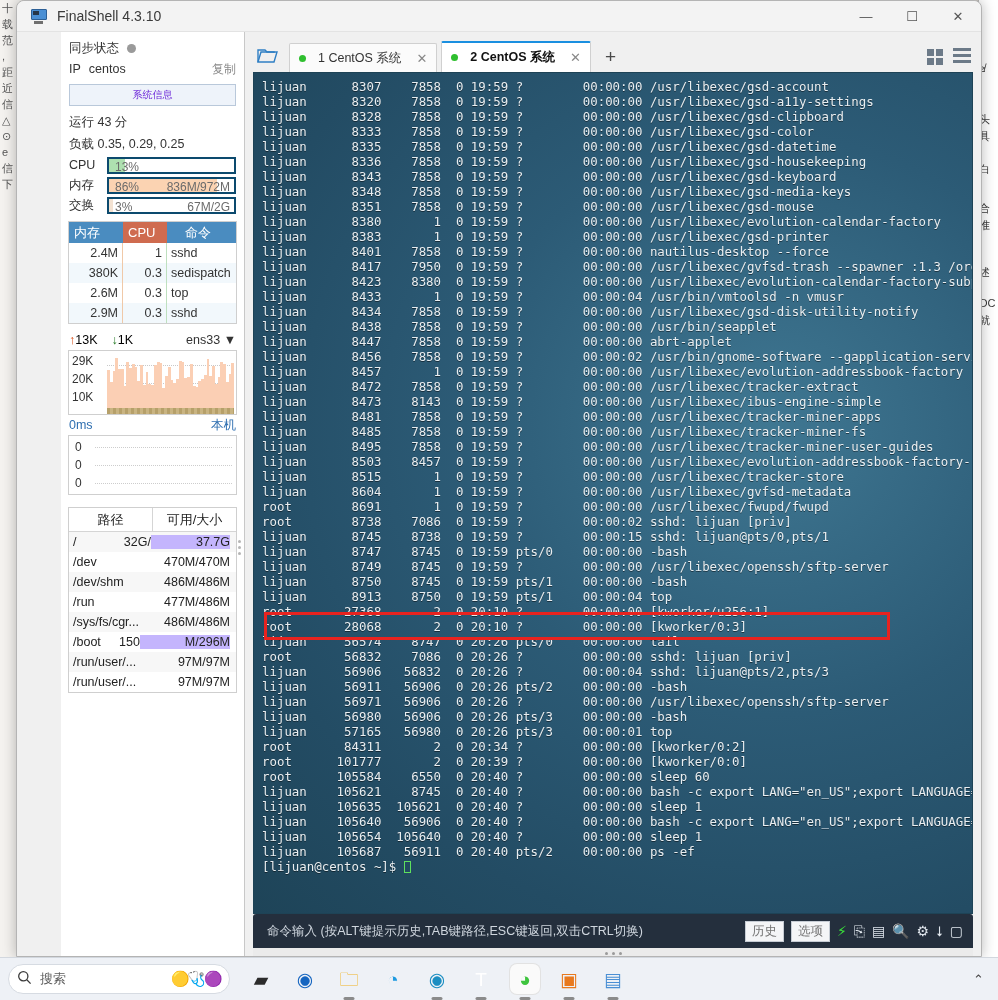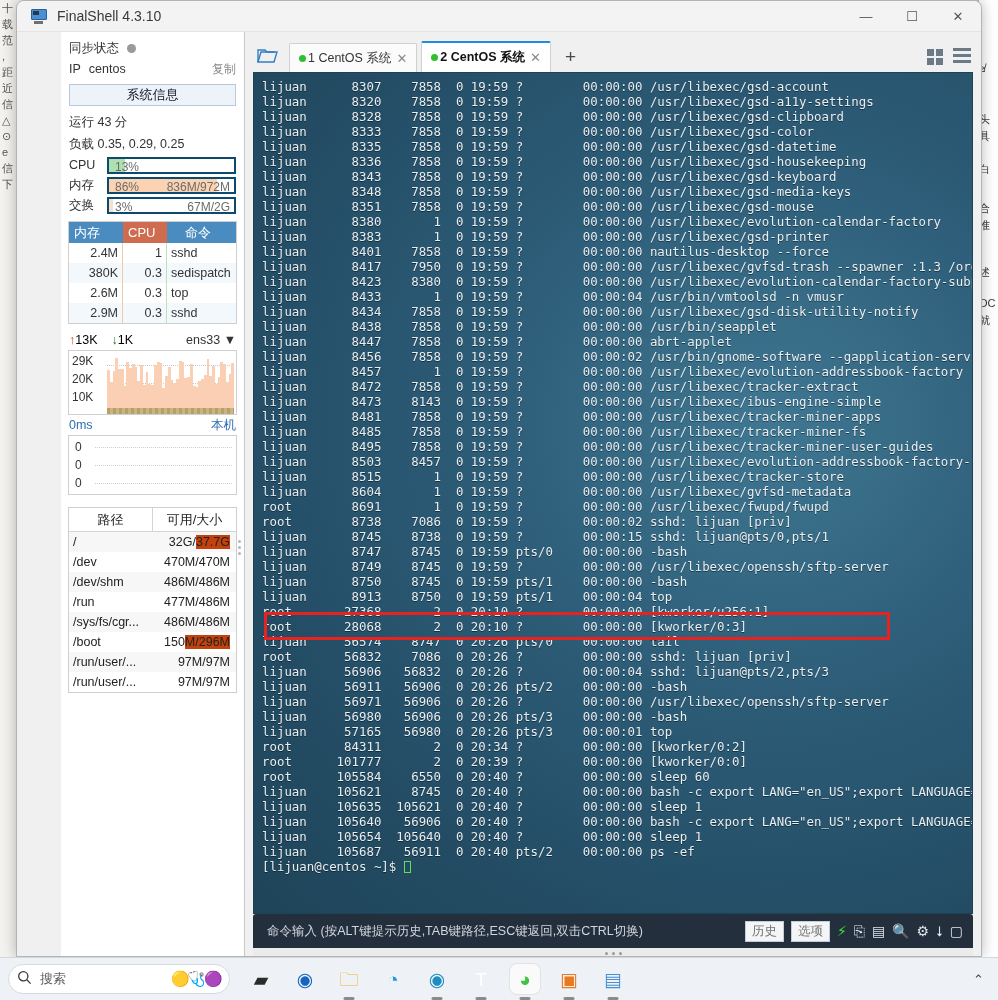--- a/index.html
+++ b/index.html
@@ -53,21 +53,21 @@
   #body-area { display:flex; height:926px; background:#f0f0f0;margin-left:44px; }
 
   
   #sidebar { width:184px; background:#ffffff; border-right:1px solid #c8c8c8; position:relative; }
   .sb-row { display:flex; align-items:center; padding:0 8px; height:22px; font-size:12.5px; color:#333; }
   #sb-sync { padding-top:6px; height:26px; }
   .dot-grey { width:9px; height:9px; border-radius:50%; background:#9a9a9a; margin-left:8px; }
   .link-grey { margin-left:auto; color:#8a8a8a; font-size:12px; }
   #sb-sysinfo-btn {
     margin:4px 8px 5px 8px; height:22px; border:1px solid #b9c8da; background:#eef3fa;
-    display:flex; align-items:center; justify-content:center; color:#0f172a; font-size:13px;
+    display:flex; align-items:center; justify-content:center; color:#6d28d9; font-size:10px;
   }
   .metric { display:flex; align-items:center; padding:0 8px; height:20px; font-size:12.5px; color:#333; }
   .metric .lbl { width:38px; flex:none; }
   .bar {
     flex:1; height:17px; border:2px solid #0c4a6e; background:#fff; position:relative; overflow:hidden;
   }
   .bar .fill { position:absolute; left:0; top:0; bottom:0; }
   .bar .t-left { position:absolute; left:6px; top:1px; color:#6b6b6b; font-size:12px; }
   .bar .t-right { position:absolute; right:4px; top:1px; color:#6b6b6b; font-size:12px; }
 
@@ -104,30 +104,30 @@
 
   
   #disk-table { margin:12px 7px 0 7px; border:1px solid #cfcfcf; background:#fff; }
   #disk-head { display:flex; height:24px; border-bottom:1px solid #d5d5d5; font-size:13px; color:#222; }
   #disk-head .c0 { width:84px; text-align:center; line-height:24px; border-right:1px solid #d5d5d5; }
   #disk-head .c1 { flex:1; text-align:center; line-height:24px; }
   .disk-row { display:flex; height:20px; font-size:12.5px; color:#222; }
   .disk-row:nth-child(odd) { background:#f7f7f7; }
   .disk-row .c0 { width:84px; padding-left:4px; line-height:20px; }
   .disk-row .c1 { flex:1; text-align:right; padding-right:6px; line-height:20px; }
-  .disk-row .c1 b { font-weight:normal; background:#c2410c; }
+  .disk-row .c1 b { font-weight:normal; background:#c4b5fd;padding-left:45px; }
   #sb-scroll { position:absolute; right:1px; top:505px; width:7px; height:150px; }
   #sb-scroll i { display:block; width:3px; height:3px; background:#b5b5b5; margin:3px auto; border-radius:50%; }
 
   
   #right { flex:1; display:flex; flex-direction:column; background:#f0f0f0; min-width:0; }
   #tabbar { height:40px; display:flex; align-items:flex-end; padding-left:6px; background:#f0f0f0; }
   #folder-icon { width:34px; height:34px; display:flex; align-items:center; justify-content:center; }
   .tab {
-    height:29px; display:flex; align-items:center; gap:2px; padding:0 9px;
+    height:29px; display:flex; align-items:center; gap:12px; padding:0 9px;
     background:#fbfbfb; border:1px solid #d0d0d0; border-bottom:none; margin-left:4px;
     font-size:12.5px; color:#333; border-radius:2px 2px 0 0;
   }
   .tab.active { background:#fff; border-top:2px solid #1a8fe0; font-weight:bold; color:#111; height:31px; }
   .tab .gdot { width:7px; height:7px; border-radius:50%; background:#2fbf2f; }
   .tab .x { color:#888; margin-left:3px; font-size:13px; }
   #tab-add { margin-left:8px; color:#4a4a4a; font-size:19px; padding:0 6px 4px 6px; }
   #tab-right-icons { margin-left:auto; display:flex; align-items:center; gap:10px; padding:0 10px 6px 0; }
   .grid-ico { display:grid; grid-template-columns:7px 7px; grid-template-rows:7px 7px; gap:2px; }
   .grid-ico i { background:#6c7a88; display:block; }

